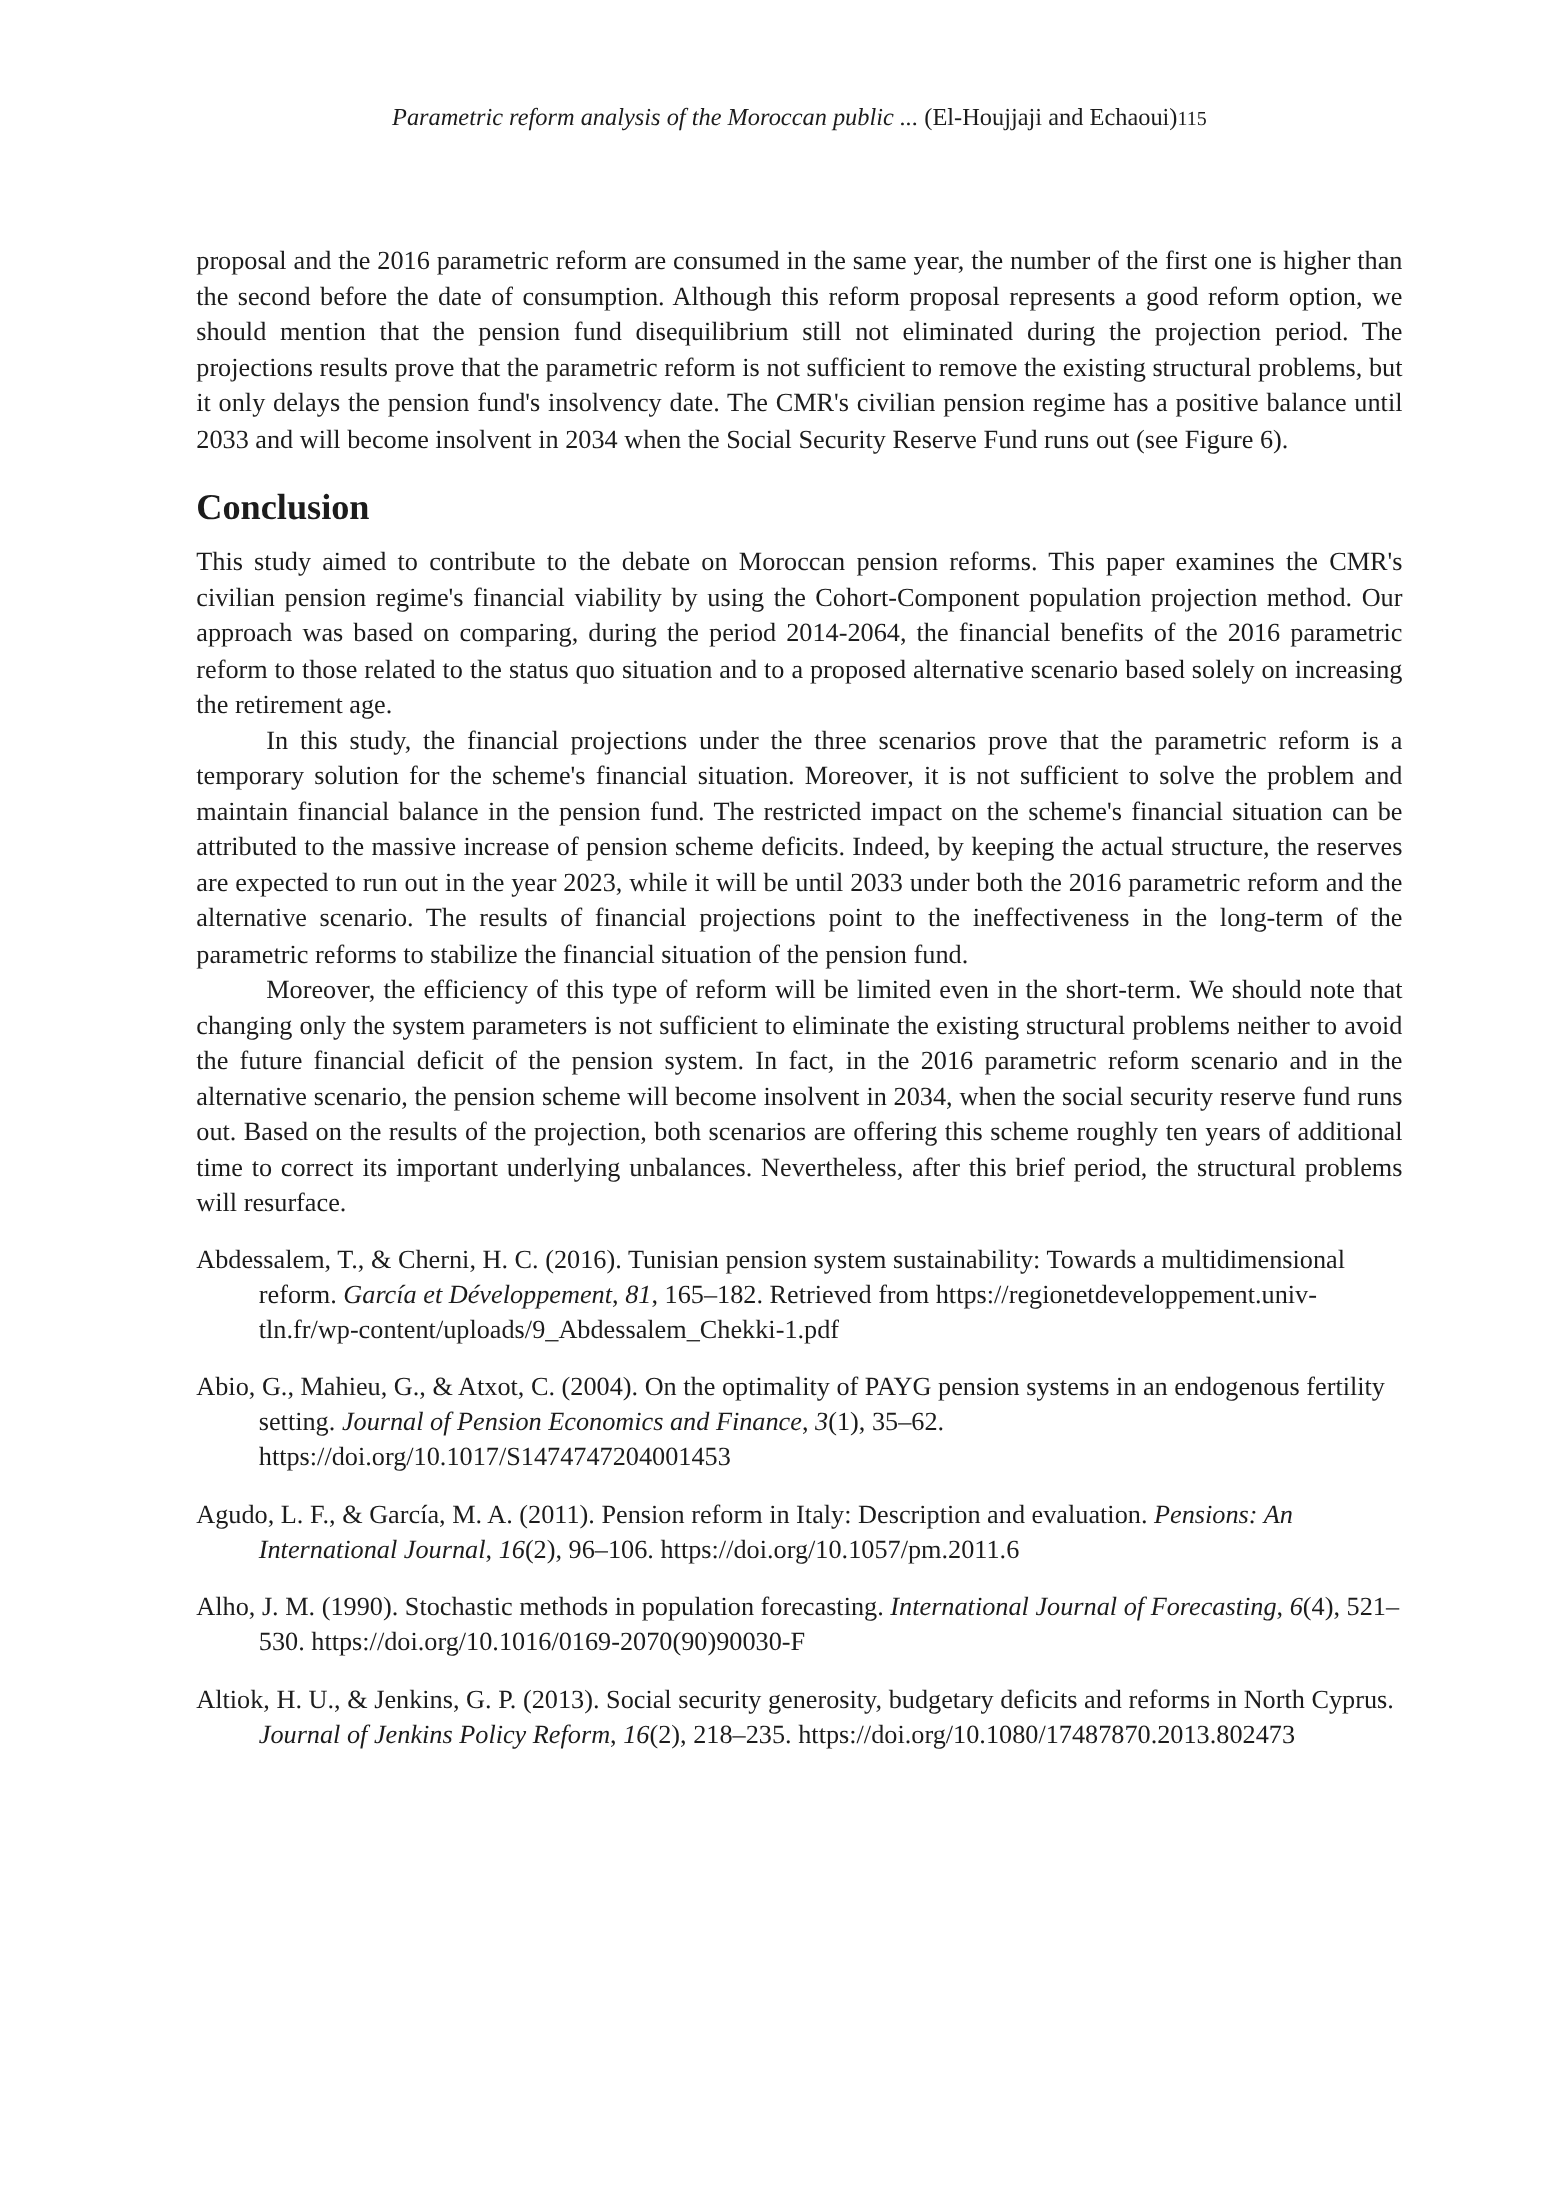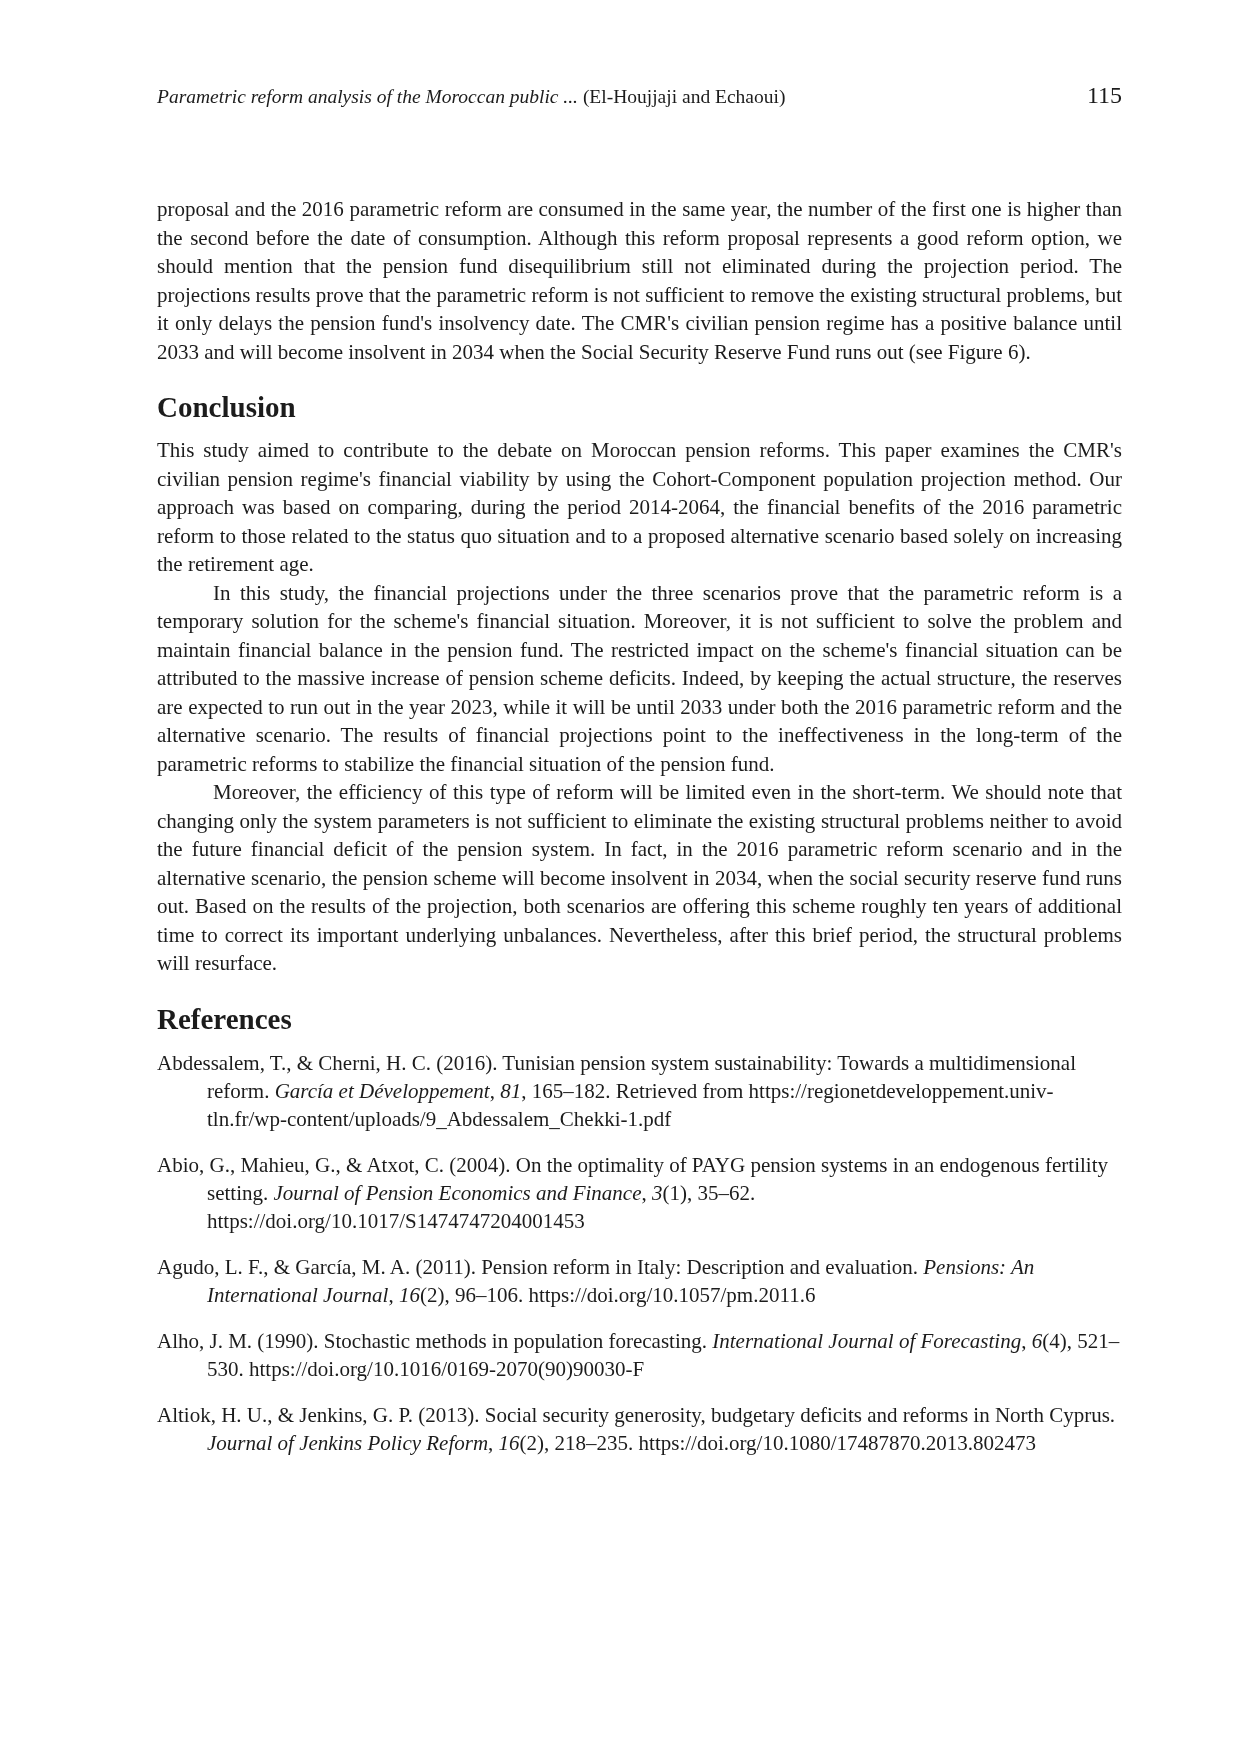--- a/index.html
+++ b/index.html
@@ -13,34 +13,34 @@
     height: 1754px;
     background: #ffffff;
     color: #1c1c1c;
     font-family: "Liberation Serif", "DejaVu Serif", serif;
     overflow: hidden;
     box-sizing: border-box;
     padding: 83px 118px 0 157px;
   }
   .running-header {
     display: flex;
-    justify-content: space-between;
+    justify-content: center;
     align-items: baseline;
     font-size: 19.5px;
     line-height: 24px;
   }
   .running-header .title-part {
     font-style: italic;
   }
   .running-header .authors-part {
     font-style: normal;
   }
   .running-header .pagenum {
     font-style: normal;
-    font-size: 24px;
+    font-size: 16px;
   }
   .body-text {
     font-size: 21px;
     line-height: 28.5px;
     margin-top: 48px;
   }
   p.para {
     margin: 0;
     text-align: justify;
   }
@@ -86,21 +86,20 @@
   <div class="body-text">
 
     <p class="para first">proposal and the 2016 parametric reform are consumed in the same year, the number of the first one is higher than the second before the date of consumption. Although this reform proposal represents a good reform option, we should mention that the pension fund disequilibrium still not eliminated during the projection period. The projections results prove that the parametric reform is not sufficient to remove the existing structural problems, but it only delays the pension fund's insolvency date. The CMR's civilian pension regime has a positive balance until 2033 and will become insolvent in 2034 when the Social Security Reserve Fund runs out (see Figure 6).</p>
 
     <h2 class="section-heading">Conclusion</h2>
 
     <p class="para">This study aimed to contribute to the debate on Moroccan pension reforms. This paper examines the CMR's civilian pension regime's financial viability by using the Cohort-Component population projection method. Our approach was based on comparing, during the period 2014-2064, the financial benefits of the 2016 parametric reform to those related to the status quo situation and to a proposed alternative scenario based solely on increasing the retirement age.</p>
     <p class="para indent">In this study, the financial projections under the three scenarios prove that the parametric reform is a temporary solution for the scheme's financial situation. Moreover, it is not sufficient to solve the problem and maintain financial balance in the pension fund. The restricted impact on the scheme's financial situation can be attributed to the massive increase of pension scheme deficits. Indeed, by keeping the actual structure, the reserves are expected to run out in the year 2023, while it will be until 2033 under both the 2016 parametric reform and the alternative scenario. The results of financial projections point to the ineffectiveness in the long-term of the parametric reforms to stabilize the financial situation of the pension fund.</p>
     <p class="para indent">Moreover, the efficiency of this type of reform will be limited even in the short-term. We should note that changing only the system parameters is not sufficient to eliminate the existing structural problems neither to avoid the future financial deficit of the pension system. In fact, in the 2016 parametric reform scenario and in the alternative scenario, the pension scheme will become insolvent in 2034, when the social security reserve fund runs out. Based on the results of the projection, both scenarios are offering this scheme roughly ten years of additional time to correct its important underlying unbalances. Nevertheless, after this brief period, the structural problems will resurface.</p>
 
-    <h2 class="section-heading">References</h2>
 
     <div class="references-list">
 
       <p class="ref"><span>Abdessalem, T., &amp; Cherni, H. C. (2016). Tunisian pension system sustainability: Towards a multidimensional reform. </span><span class="it">García et Développement</span><span>, </span><span class="it">81</span><span>, 165–182. Retrieved from https://regionetdeveloppement.univ-tln.fr/wp-content/uploads/9_Abdessalem_Chekki-1.pdf</span></p>
 
       <p class="ref"><span>Abio, G., Mahieu, G., &amp; Atxot, C. (2004). On the optimality of PAYG pension systems in an endogenous fertility setting. </span><span class="it">Journal of Pension Economics and Finance</span><span>, </span><span class="it">3</span><span>(1), 35–62. https://doi.org/10.1017/S1474747204001453</span></p>
 
       <p class="ref"><span>Agudo, L. F., &amp; García, M. A. (2011). Pension reform in Italy: Description and evaluation. </span><span class="it">Pensions: An International Journal</span><span>, </span><span class="it">16</span><span>(2), 96–106. https://doi.org/10.1057/pm.2011.6</span></p>
 
       <p class="ref"><span>Alho, J. M. (1990). Stochastic methods in population forecasting. </span><span class="it">International Journal of Forecasting</span><span>, </span><span class="it">6</span><span>(4), 521–530. https://doi.org/10.1016/0169-2070(90)90030-F</span></p>

